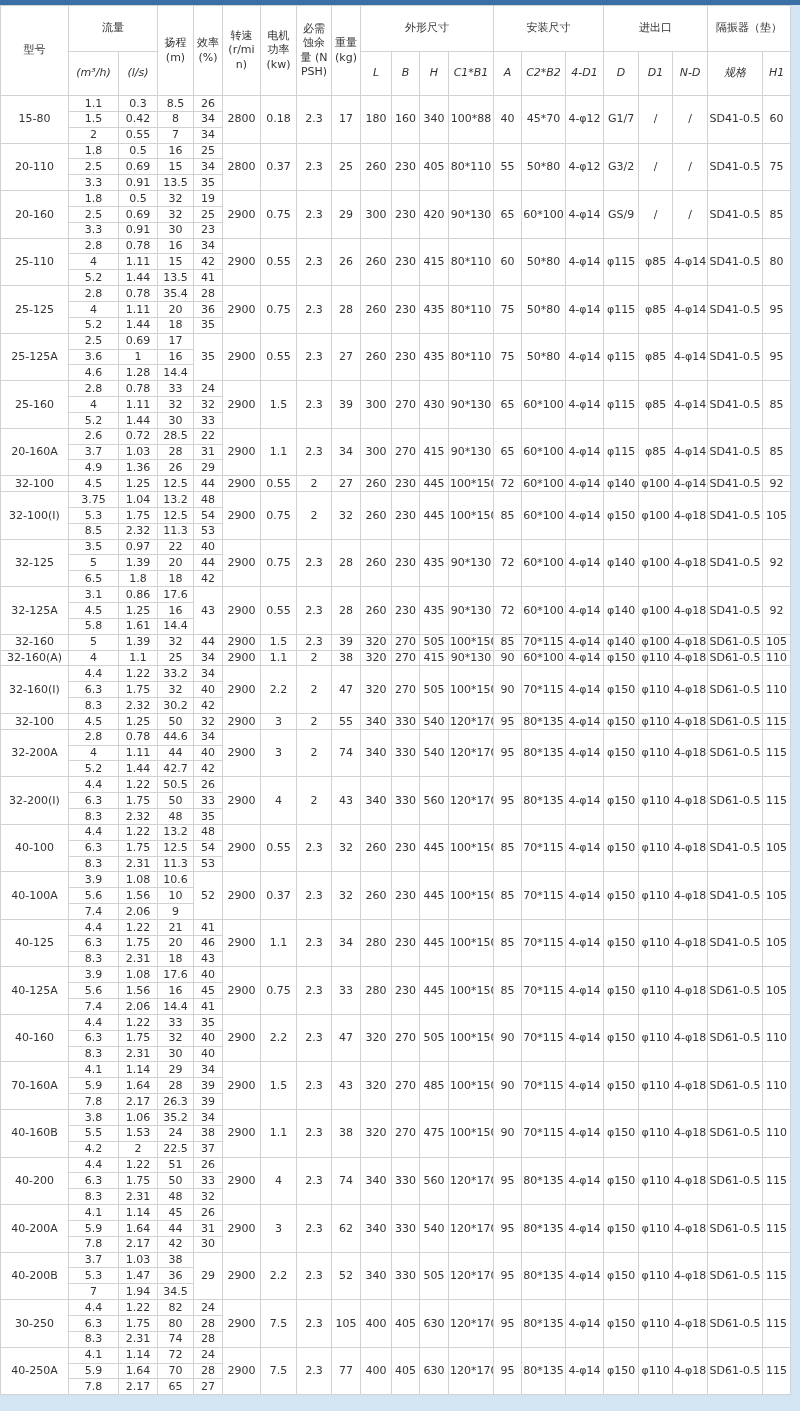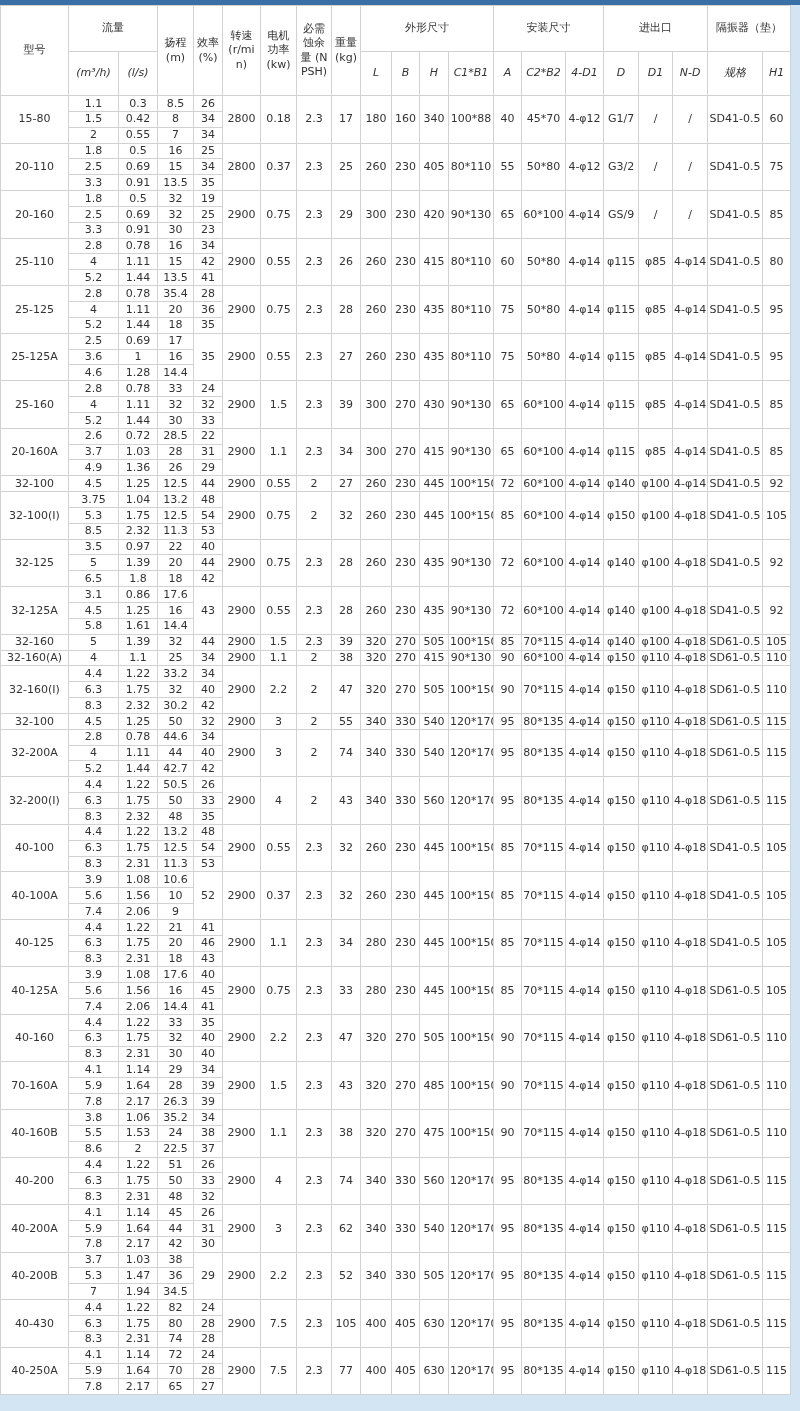--- a/index.html
+++ b/index.html
@@ -908,21 +908,21 @@
           <td rowspan="3">SD61-0.5</td>
           <td rowspan="3">110</td>
         </tr>
         <tr>
           <td>5.5</td>
           <td>1.53</td>
           <td>24</td>
           <td>38</td>
         </tr>
         <tr>
-          <td>8.6</td>
+          <td>4.2</td>
           <td>2</td>
           <td>22.5</td>
           <td>37</td>
         </tr>
         <tr>
           <td rowspan="3">40-200</td>
           <td>4.4</td>
           <td>1.22</td>
           <td>51</td>
           <td>26</td>
@@ -1017,21 +1017,21 @@
           <td>5.3</td>
           <td>1.47</td>
           <td>36</td>
         </tr>
         <tr>
           <td>7</td>
           <td>1.94</td>
           <td>34.5</td>
         </tr>
         <tr>
-          <td rowspan="3">40-430</td>
+          <td rowspan="3">30-250</td>
           <td>4.4</td>
           <td>1.22</td>
           <td>82</td>
           <td>24</td>
           <td rowspan="3">2900</td>
           <td rowspan="3">7.5</td>
           <td rowspan="3">2.3</td>
           <td rowspan="3">105</td>
           <td rowspan="3">400</td>
           <td rowspan="3">405</td>

